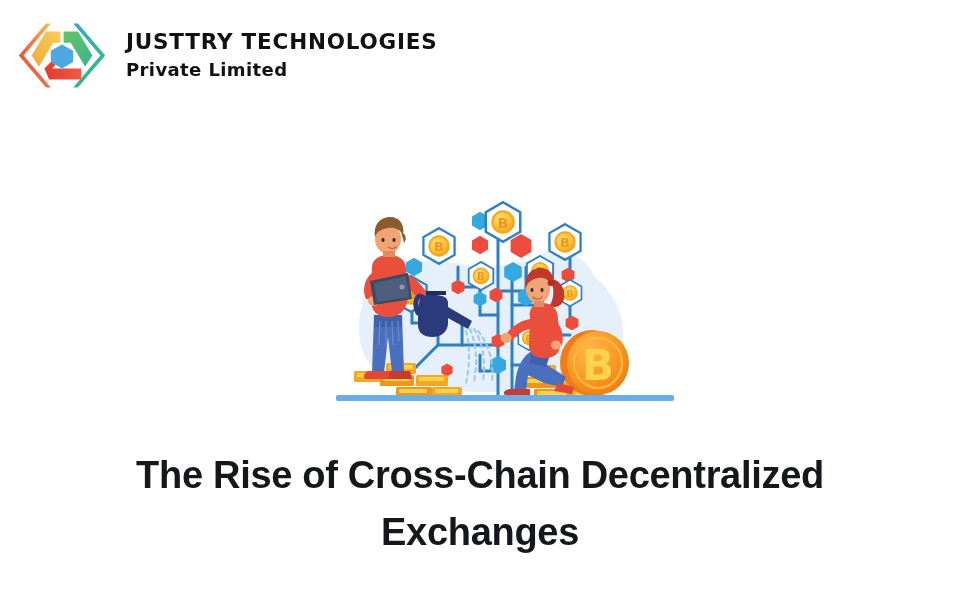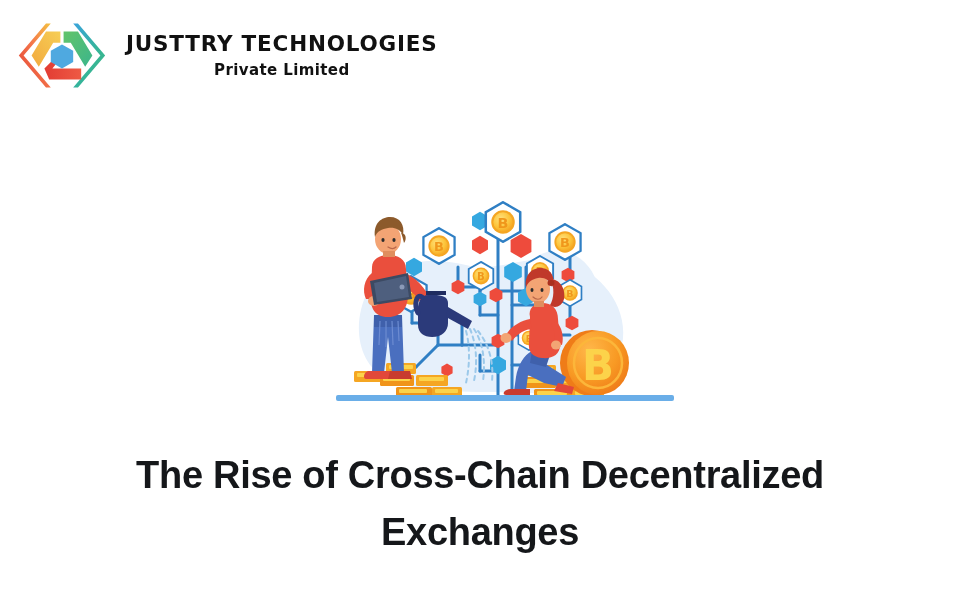--- a/index.html
+++ b/index.html
@@ -27,34 +27,33 @@
   .brand-logo {
     width: 96px;
     height: 66px;
     flex: 0 0 auto;
   }
   .brand-text {
     display: flex;
     flex-direction: column;
     justify-content: center;
     padding-top: 2px;
-    text-align: center;
   }
   .brand-name {
     font-family: "DejaVu Sans", sans-serif;
     font-size: 21.5px;
     font-weight: 700;
     letter-spacing: 0.8px;
     color: #111111;
     line-height: 1.25;
     white-space: nowrap;
   }
   .brand-sub {
     font-family: "DejaVu Sans", sans-serif;
-    font-size: 15px;
+    font-size: 18px;
     font-weight: 700;
     letter-spacing: 0.4px;
     color: #111111;
     line-height: 1.35;
     margin-top: 2px;
     white-space: nowrap;
   }
 
   
   .hero {

